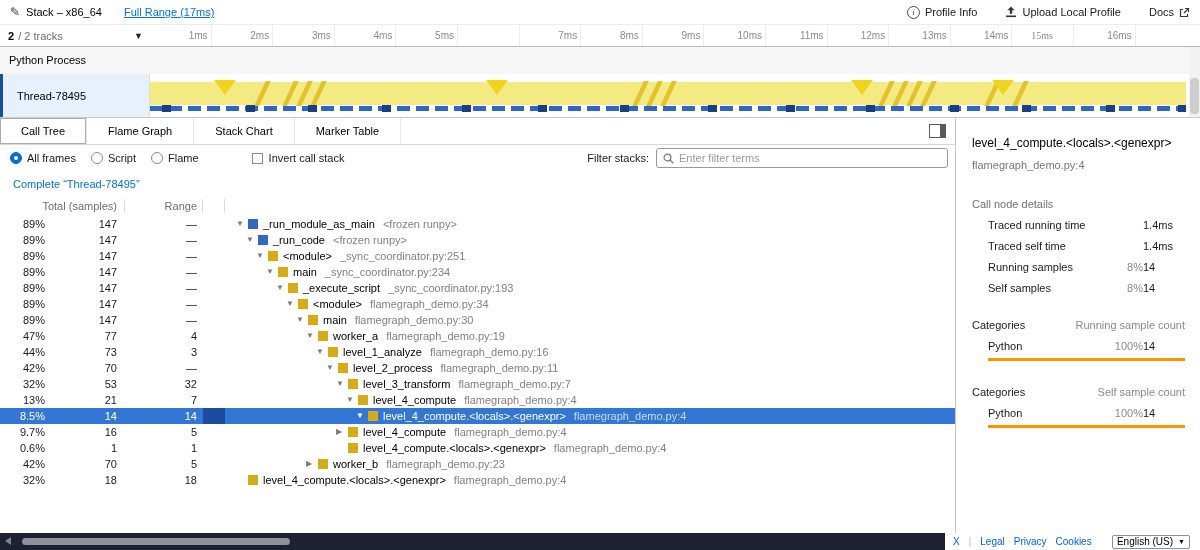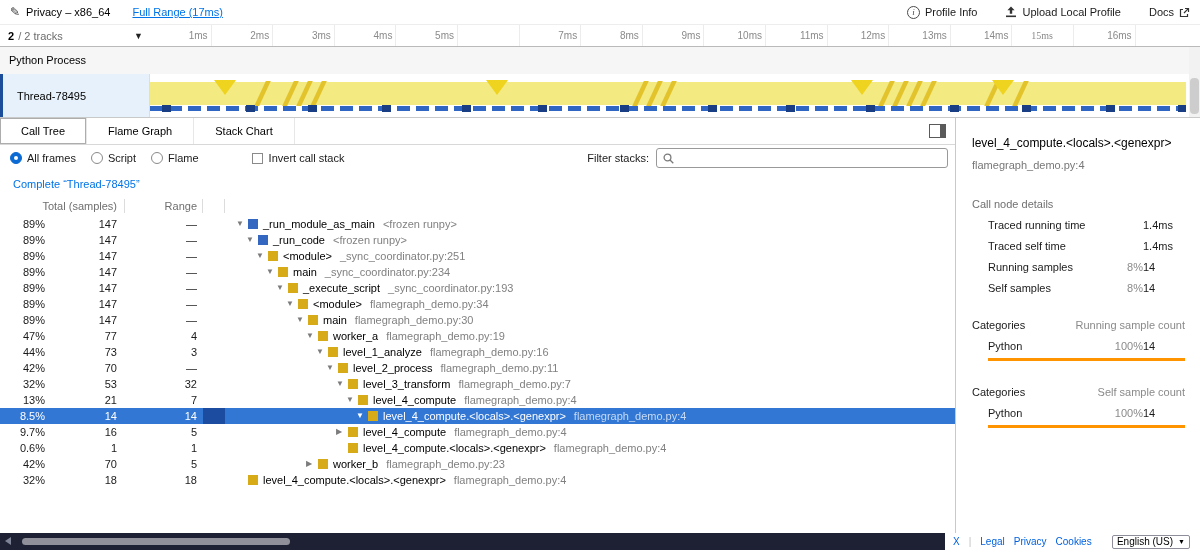--- a/index.html
+++ b/index.html
@@ -109,21 +109,21 @@
   .f-sep { color:#c0c0c0; }
   .lang-select { margin-left:auto; border:1px solid #8e8e9b; border-radius:2px; height:14px; padding:0 4px; display:flex; align-items:center; gap:5px; font-size:10px; color:#000; cursor:pointer; }
   .lang-caret { font-size:7px; }
 </style>
 </head>
 <body>
 
 <div class="topbar">
   <div class="grp">
     <span class="pencil">✎</span>
-    <span class="profile-name">Privacy – x86_64</span>
+    <span class="profile-name">Stack – x86_64</span>
   </div>
   <span class="range-btn">Full Range (17ms)</span>
   <div class="right">
     <span class="tb-item">
       <span class="circle-i">i</span>
       <span>Profile Info</span>
     </span>
     <span class="tb-item">
       <svg width="12" height="12" viewBox="0 0 12 12">
           <path d="M6 0.5 L9.6 4.3 H7.2 V7.8 H4.8 V4.3 H2.4 Z" fill="#333"></path>
@@ -231,20 +231,21 @@
 <div class="tracks-vscroll">
     <div class="thumb"></div>
   </div>
 
 <div class="content">
   <div class="tabbar">
     <div class="tabs">
         <div class="tab selected">Call Tree</div>
         <div class="tab">Flame Graph</div>
         <div class="tab">Stack Chart</div>
+        <div class="tab">Marker Table</div>
       </div>
     <span class="sidebar-toggle">
       <svg width="17" height="14" viewBox="0 0 17 14">
           <rect x="0.5" y="0.5" width="16" height="13" fill="none" stroke="#5a5a5a"></rect>
           <rect x="11" y="1" width="5.5" height="12" fill="#5a5a5a"></rect>
         </svg>
     </span>
   </div>
 
   <div class="filterbar">
@@ -264,20 +265,21 @@
       </span>
     <span class="checkbox"></span>
     <span>Invert call stack</span>
     <span class="filter-right">
       <span>Filter stacks:</span>
       <span class="searchbox">
         <svg width="11" height="11" viewBox="0 0 11 11">
             <circle cx="4.5" cy="4.5" r="3.4" fill="none" stroke="#7a7a7a" stroke-width="1.3"></circle>
             <path d="M7 7 L10.3 10.3" stroke="#7a7a7a" stroke-width="1.3"></path>
           </svg>
+        <input type="text" placeholder="Enter filter terms" style="">
       </span>
     </span>
   </div>
 
   <div class="breadcrumb-row">
     <span class="breadcrumb">Complete “Thread-78495”</span>
   </div>
 
   <div class="thead">
     <span class="th-total">Total (samples)</span>

